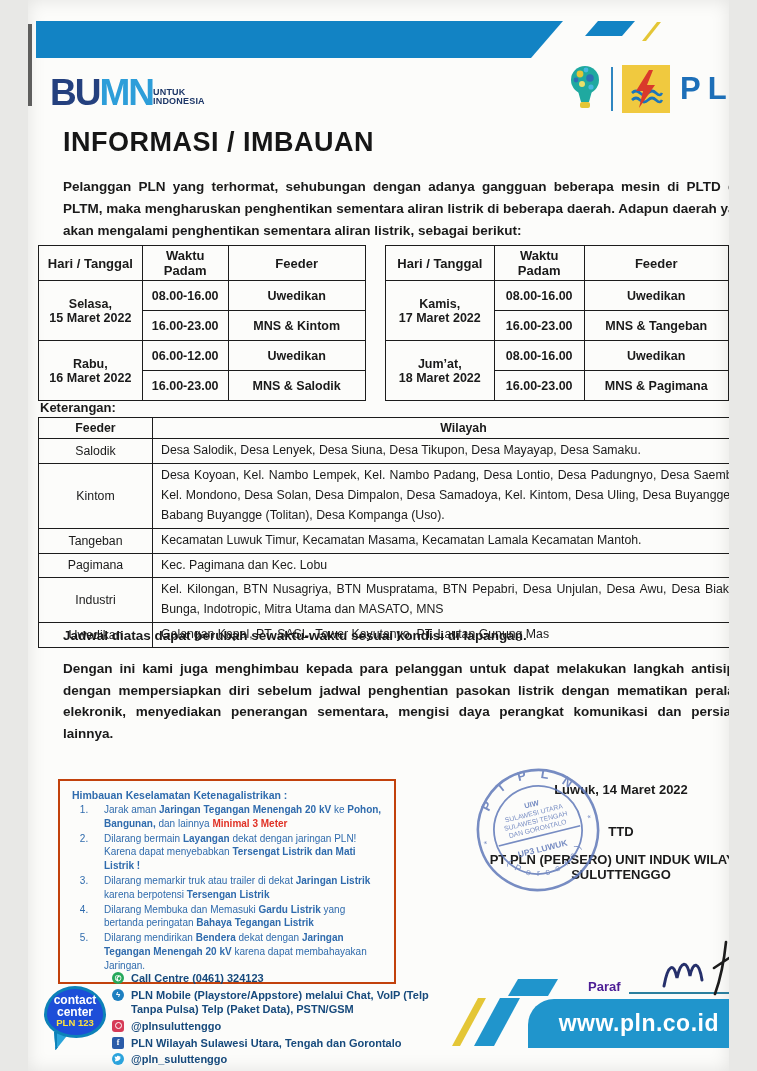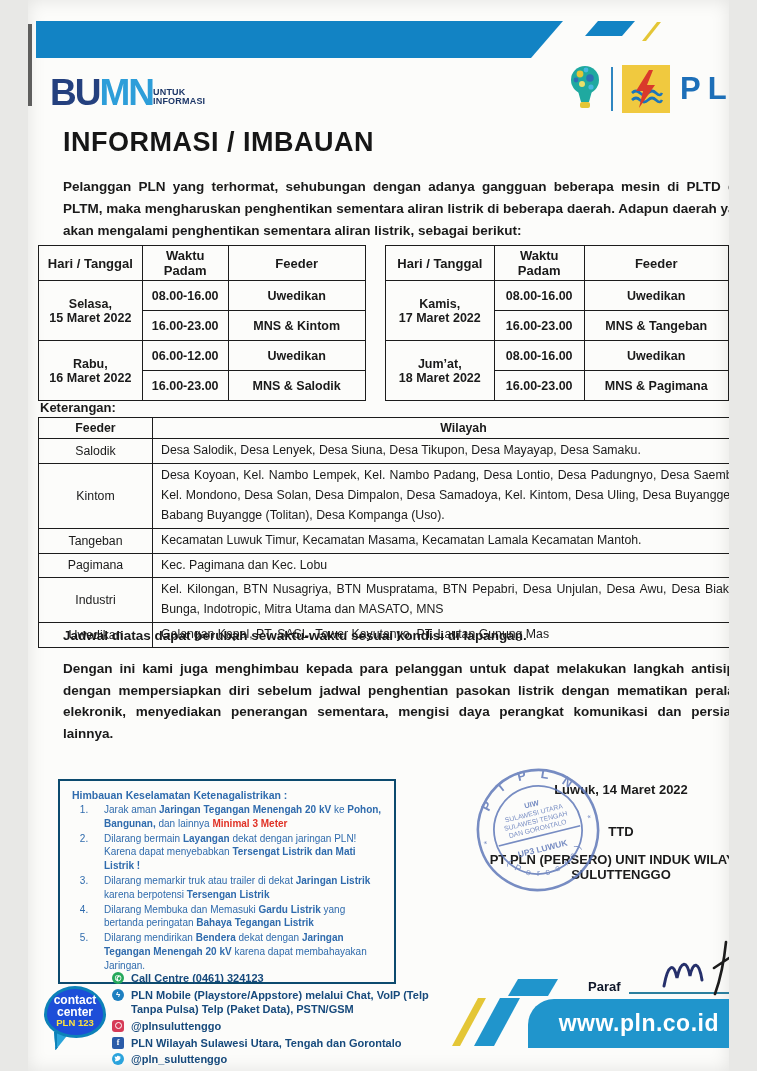--- a/index.html
+++ b/index.html
@@ -56,21 +56,21 @@
   .ket th { font-weight:700; text-align:center; height:21px; }
   .ket td.feeder { width:114px; text-align:center; font-weight:500; }
   .ket td.wilayah { text-align:justify; font-weight:500; line-height:1.62; }
 
   
   .para { position:absolute; left:35px; width:692px; font-size:13.5px; font-weight:700; line-height:1.6; text-align:justify; }
   .para-1 { top:625px; } .para-2 { top:658px; } .para-3 { top:734px; }
 
   
   .safety { position:absolute; left:30px; top:779px; width:338px; min-height:143px;
-    border:2px solid #0c4a6e; padding:8px 10px 8px 12px; color:#2f6bad; }
+    border:2px solid #c2410c; padding:8px 10px 8px 12px; color:#2f6bad; }
   .safety-title { font-size:10.5px; font-weight:700; margin-bottom:2px; }
   .safety-item { display:flex; font-size:10px; line-height:1.38; margin-bottom:1px; }
   .safety-num { width:24px; min-width:24px; text-align:center; margin-right:8px; }
   .seg-n { font-weight:500; } .seg-b { font-weight:700; } .seg-r { font-weight:700; color:#e03226;text-align:center; }
 
   
   .sigblock { position:absolute; left:437px; top:782px; width:312px; text-align:center;
     font-size:13px; font-weight:700; color:#1b1b1b; z-index:1; }
   .sig-date { margin-bottom:27px; } .sig-ttd { margin-bottom:13px; }
   .sig-manager { margin-bottom:11px; }
@@ -92,21 +92,21 @@
   .cicon { width:12px; height:12px; min-width:12px; margin:1px 7px 0 0; border-radius:50%;
     display:flex; align-items:center; justify-content:center; font-size:8px; color:#fff; font-weight:700; }
   .ic-wa { background:#25a85a; } .ic-app { background:#1d7fc0; }
   .ic-ig { background:#d63b57; border-radius:3px; }
   .ic-ig::before { content:""; width:5px; height:5px; border:1.4px solid #fff; border-radius:50%; }
   .ic-fb { background:#2a5ba8; border-radius:2px; font-family:"Liberation Serif", serif; }
   .ic-tw { background:#2aa3dc; }
   .contact-text { font-size:11px; font-weight:600; line-height:1.3; }
 
   .paraf { position:absolute; left:560px; top:978px; display:flex; align-items:flex-end; z-index:2; }
-  .paraf-label { font-size:13px; font-weight:700; color:#0f172a; margin-right:8px; }
+  .paraf-label { font-size:13px; font-weight:700; color:#4c1d95; margin-right:8px; }
   .paraf-line { width:158px; border-bottom:2px solid #2c7f9e; height:16px; }
   .scribble { position:absolute; left:630px; top:928px; z-index:3; }
 
   .bstripe { position:absolute; }
   .bs-yellow { left:424px; top:998px; width:34px; height:48px; background:#e4c636;
     clip-path:polygon(26px 0, 100% 0, calc(100% - 26px) 100%, 0 100%); }
   .bs-blue1 { left:446px; top:998px; width:46px; height:48px; background:#2095cc;
     clip-path:polygon(26px 0, 100% 0, calc(100% - 26px) 100%, 0 100%); }
   .bs-blue2 { left:480px; top:979px; width:50px; height:17px; background:#2095cc;
     clip-path:polygon(10px 0, 100% 0, calc(100% - 10px) 100%, 0 100%); }
@@ -126,21 +126,21 @@
   <div class="topbanner">
     <div class="tb-main"></div>
     <div class="tb-small"></div>
     <div class="tb-yellow"></div>
   </div>
 
   <div class="bumn">
     <div class="bumn-text"><span class="bumn-bu">BU</span><span class="bumn-mn">MN</span></div>
     <div class="bumn-tag">
       <div>UNTUK</div>
-      <div>INFORMASI</div>
+      <div>INDONESIA</div>
     </div>
   </div>
 
   <div class="plnlogo">
     <svg width="34" height="50" viewBox="0 0 34 50">
       <circle cx="17" cy="16" r="14" fill="#1fa9a0"></circle>
       <path d="M10 27 L24 27 L21 38 L13 38 Z" fill="#1fa9a0"></path>
       <rect x="12" y="38" width="10" height="6" rx="2" fill="#e4c636"></rect>
       <circle cx="12" cy="10" r="3.4" fill="#e4c636"></circle>
       <circle cx="22" cy="14" r="3.8" fill="#2d6fb4"></circle>

